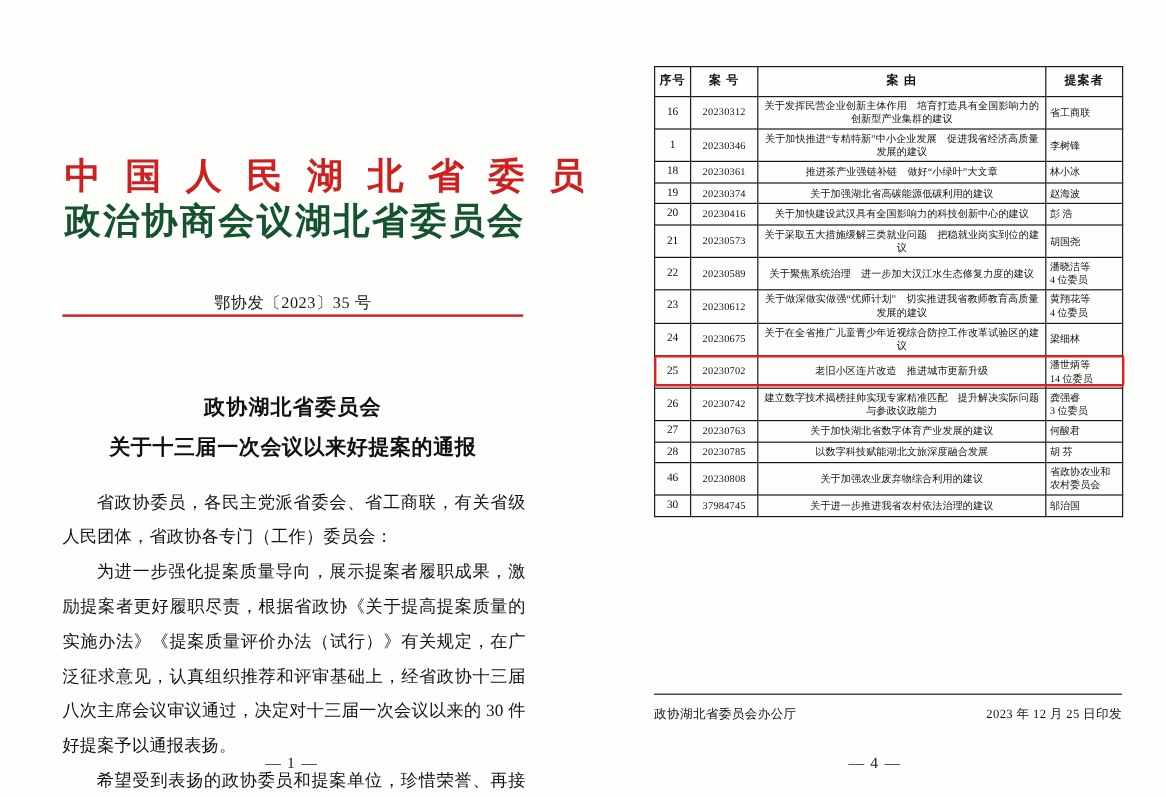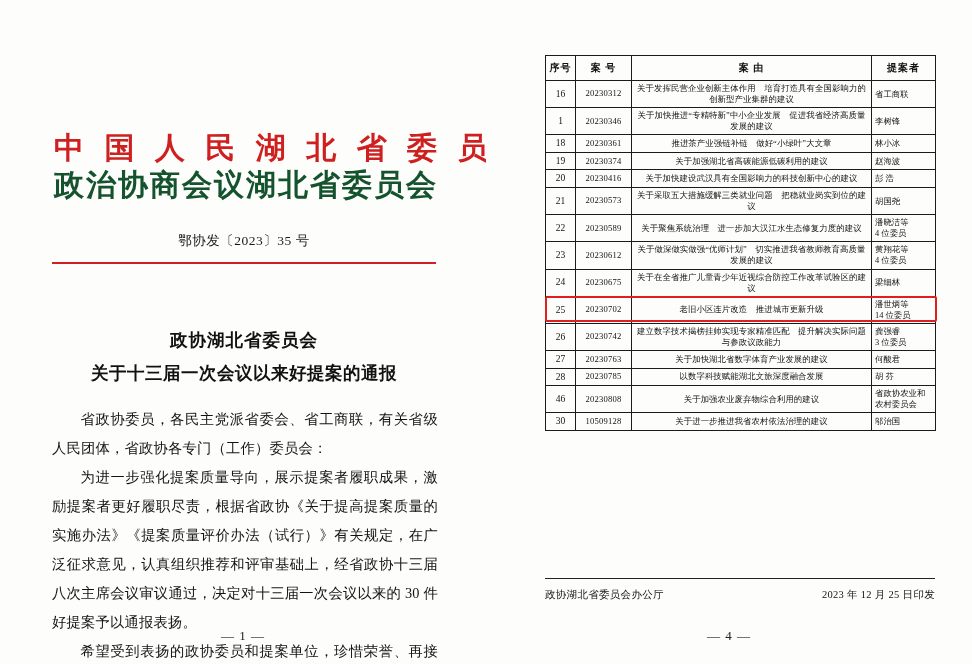--- a/index.html
+++ b/index.html
@@ -51,21 +51,21 @@
     font-weight: bold;
     color: #14532d;
     font-size: 30px;
     letter-spacing: 2px;
     line-height: 1.22;
     white-space: nowrap;
   }
   .doc-number {
     position: absolute;
     left: 54px;
-    top: 232px;
+    top: 244px;
     width: 380px;
     text-align: center;
     font-size: 13.5px;
     color: #1a1a1a;
     letter-spacing: 0.5px;
   }
   .red-rule {
     position: absolute;
     left: 52px;
     top: 262px;
@@ -353,21 +353,21 @@
               <td class="proposer">胡  芬</td>
             </tr>
             <tr>
               <td class="seq">46</td>
               <td class="no">20230808</td>
               <td class="subject">关于加强农业废弃物综合利用的建议</td>
               <td class="proposer">省政协农业和<br>农村委员会</td>
             </tr>
             <tr>
               <td class="seq">30</td>
-              <td class="no">10509128</td>
+              <td class="no">37984745</td>
               <td class="subject">关于进一步推进我省农村依法治理的建议</td>
               <td class="proposer">邬治国</td>
             </tr>
           </tbody>
       </table>
     </div>
 
     <div class="footer-rule"></div>
     <div class="footer-row">
       <span>政协湖北省委员会办公厅</span>

